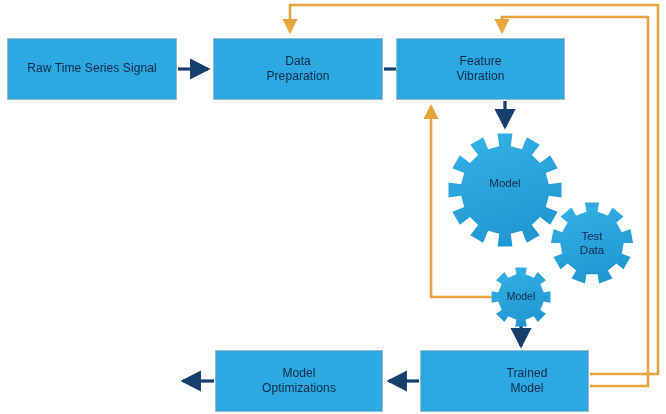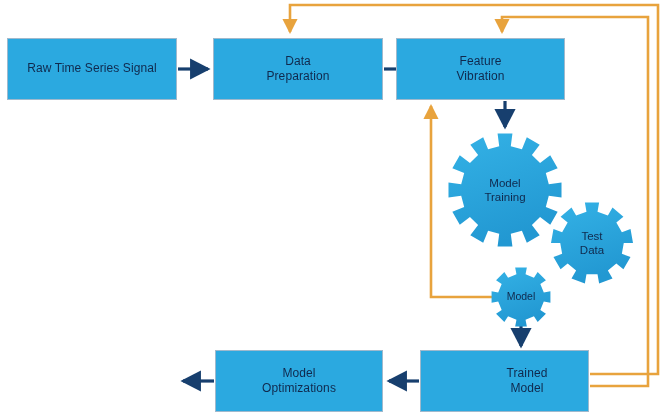--- a/index.html
+++ b/index.html
@@ -127,21 +127,20 @@
     <span class="line">Optimizations</span>
   </div>
 
   <div class="node-box light" style="left: 420px; top: 350px; width: 169px; height: 62px; padding-left: 45px;">
     <span class="line">Trained</span>
     <span class="line">Model</span>
   </div>
 
   <div class="gear-label" style="left: 445px; width: 120px; top: 176px;">
     <div>Model</div>
-    <div>Training</div>
   </div>
 
   <div class="gear-label" style="left: 532px; width: 120px; top: 229px;">
     <div>Test</div>
     <div>Data</div>
   </div>
 
   <div class="gear-label small" style="left: 461px; width: 120px; top: 290px;">
     <div>Model</div>
   </div>

